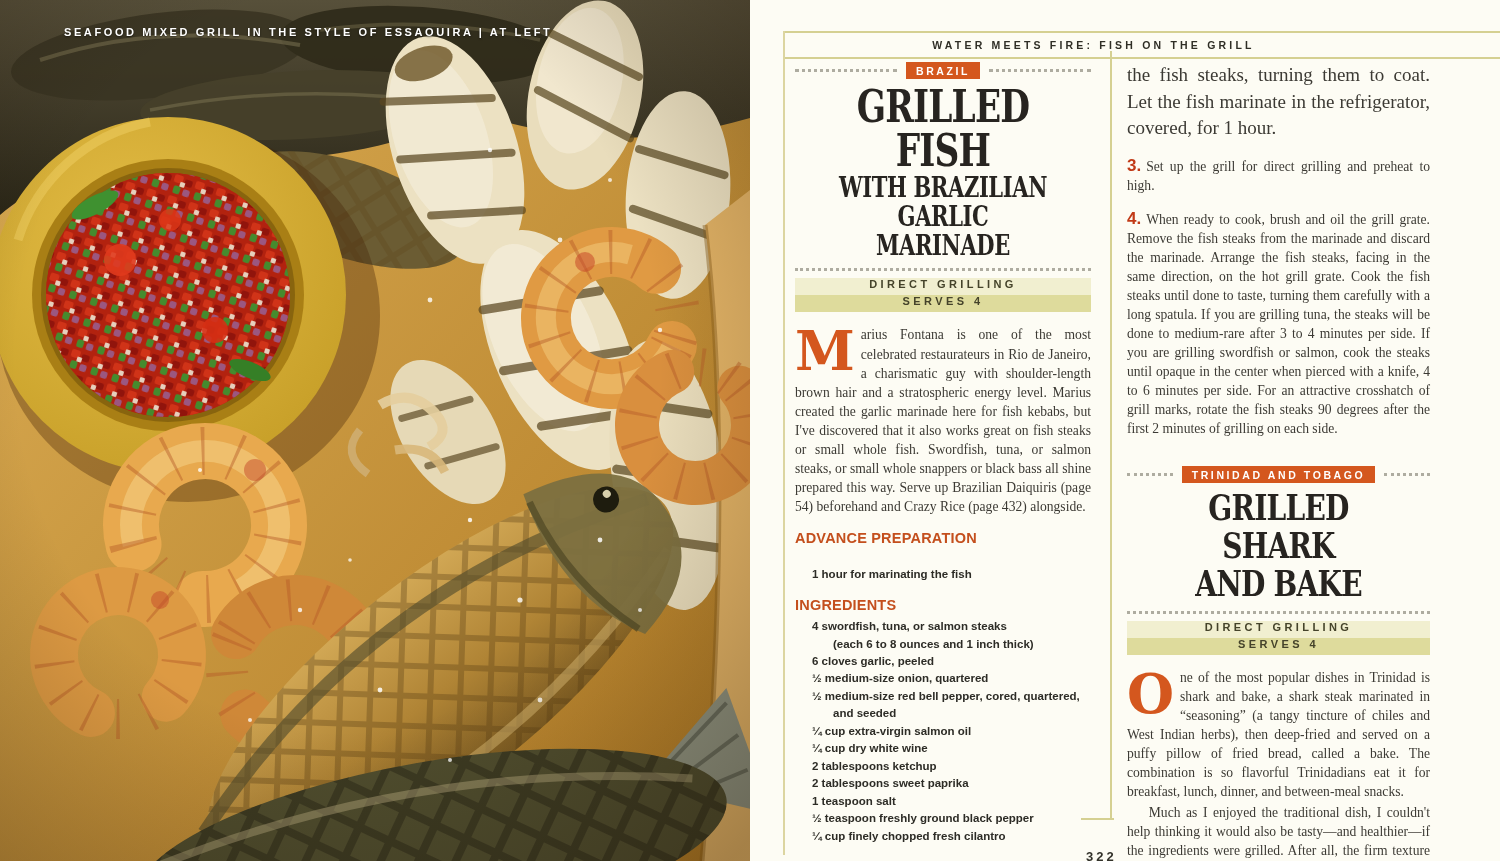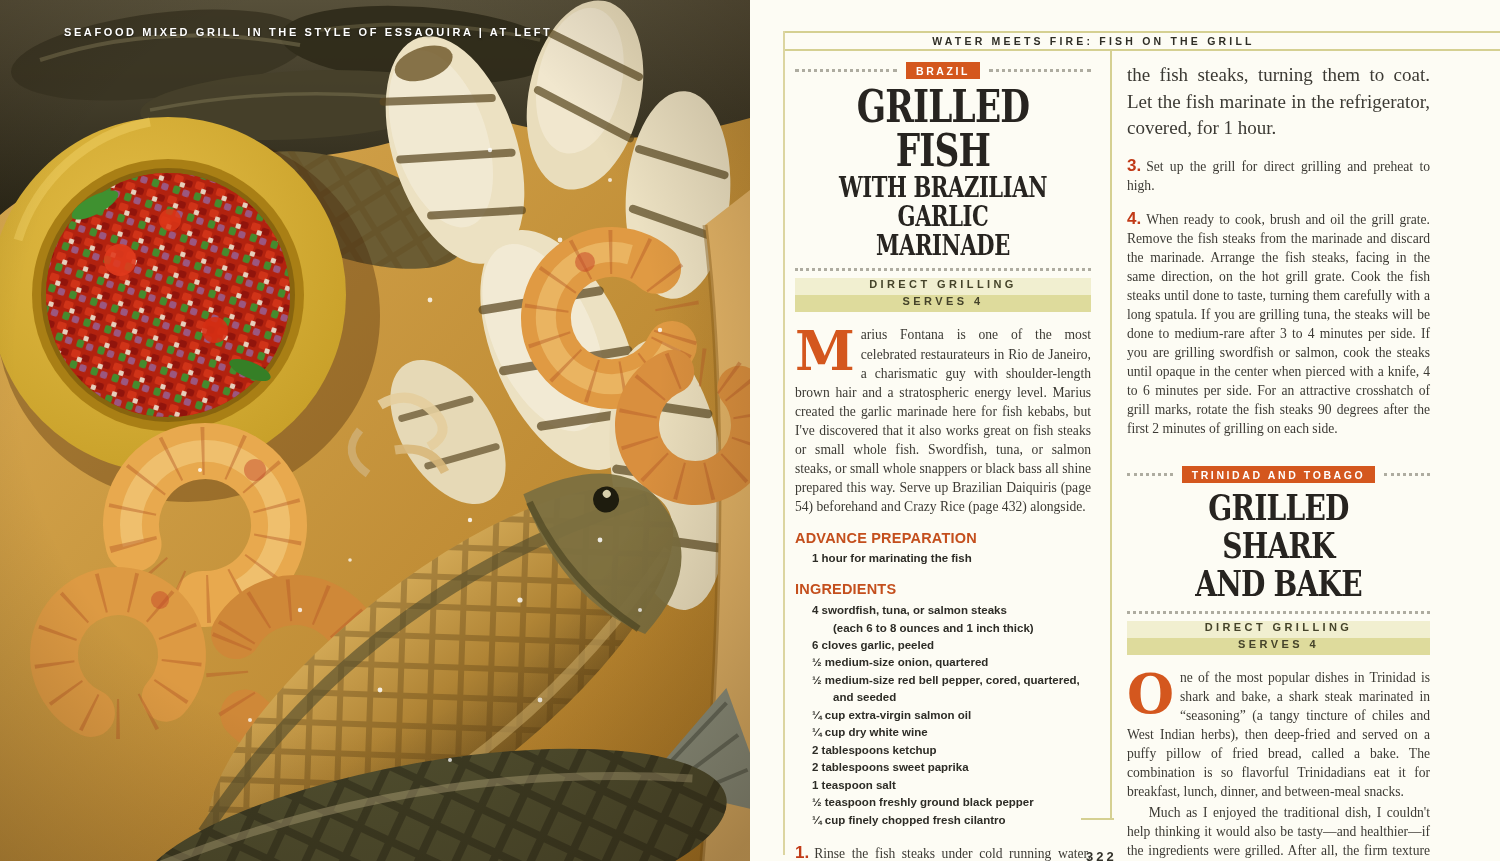--- a/index.html
+++ b/index.html
@@ -11,21 +11,21 @@
   
   .photo { position:absolute; left:0; top:0; width:750px; height:861px; }
   .photo svg { display:block; }
   .photo-caption {
     position:absolute; left:64px; top:26px; color:#ffffff;
     font:700 11px "Liberation Sans", sans-serif; letter-spacing:2.6px;
     text-shadow:0 1px 2px rgba(0,0,0,.55); white-space:nowrap;
   }
   
   .header-band {
-    position:absolute; left:783px; right:0; top:31px; height:20px;
+    position:absolute; left:783px; right:0; top:31px; height:28px;
     border-top:2px solid #d5d092; border-bottom:2px solid #d5d092;
     display:flex; align-items:center; justify-content:center; padding-right:96px;
     font:700 10.5px "Liberation Sans", sans-serif; letter-spacing:3.2px; color:#2f2e26;
   }
   .edge-line { position:absolute; left:783px; top:31px; height:824px; width:2px; background:#dcd5a0; }
   .col-divider { position:absolute; left:1110px; top:51px; height:767px; width:2px; background:#d5d092; }
   .divider-foot { position:absolute; left:1081px; top:818px; width:33px; height:2px; background:#d5d092; }
   .page-num {
     position:absolute; left:1086px; top:824px;
     font:700 13px "Liberation Sans", sans-serif; letter-spacing:3px; color:#33322a;margin-top:25px;
@@ -60,21 +60,21 @@
   .intro { margin-top:13px; font-size:13.6px; line-height:1.40; text-align:justify; }
   .dropcap {
     float:left; color:#d4571e; font:700 54px/0.8 "DejaVu Serif", serif;
     margin:5px 6px 0 0;
   }
   .sect {
     margin-top:14px; color:#c44f1d;
     font:700 14.5px "Liberation Sans", sans-serif; letter-spacing:0.2px;
   }
   .prep {
-    margin-top:4px; padding-left:17px; color:#2d2c26;
+    margin-top:20px; padding-left:17px; color:#2d2c26;
     font:700 11.5px/1.5 "Liberation Sans", sans-serif;
   }
   .ingredients { list-style:none; margin-top:5px; }
   .ingredients li {
     font:700 11.5px/1.52 "Liberation Sans", sans-serif; color:#2d2c26;
     padding-left:31px; text-indent:-14px;
   }
   .ingredients li.cont { padding-left:38px; text-indent:0; }
   .step { margin-top:14px; font-size:13.6px; line-height:1.40; text-align:justify; }
   .step .num { color:#c13a17; font:700 17px "Liberation Sans", sans-serif; margin-right:5px; }

